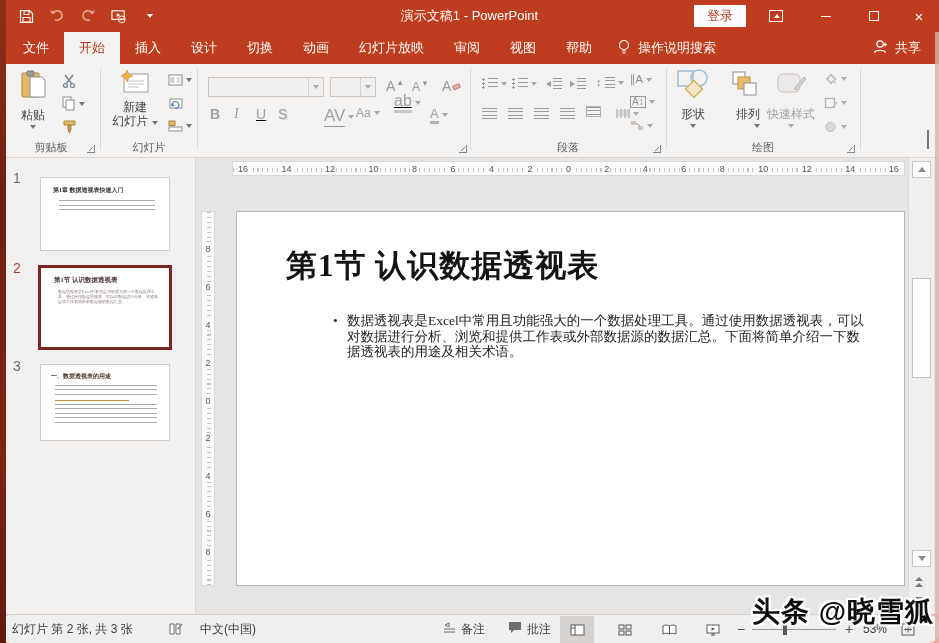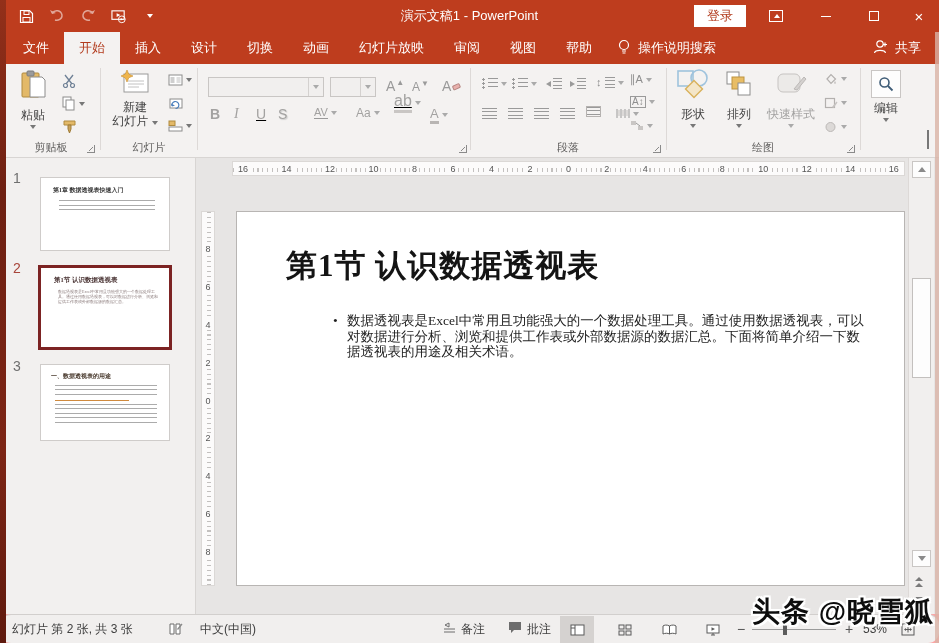--- a/index.html
+++ b/index.html
@@ -308,21 +308,21 @@
         </div>
       <div class="smallico" style="left:58px; top:42px; text-decoration:underline; font-size:14px;">
           <span class="disabled-txt">U</span>
         </div>
       <div class="smallico" style="left:80px; top:42px; font-size:14px;">
           <span class="disabled-txt" style="text-shadow:1px 1px 1px #ccc;">S</span>
         </div>
       <div class="smallico" style="left:100px; top:44px; font-size:17px; text-decoration:line-through;margin-top:48px;">
           <span class="disabled-txt">abc</span>
         </div>
-      <div class="smallico" style="left:116px; top:42px; font-size:11px;">
+      <div class="smallico" style="left:126px; top:42px; font-size:17px;">
         <span class="disabled-txt" style="border-bottom:1px solid #9a9a9a;">AV</span>
         <span class="caret-g caret-dis"></span>
       </div>
       <div class="smallico" style="left:158px; top:42px; font-size:12px;">
         <span class="disabled-txt">Aa</span>
         <span class="caret-g caret-dis"></span>
       </div>
       <div class="smallico" style="left:196px; top:28px; font-size:16px;text-decoration:underline;">
         <span class="disabled-txt" style="border-bottom:3px solid #c9c6c4;">ab</span>
         <span class="caret-g caret-dis"></span>
@@ -401,21 +401,21 @@
         <span>
           <svg width="34" height="32" viewBox="0 0 34 32">
               <rect x="2" y="2" width="15" height="15" fill="none" stroke="#9fc3dd" stroke-width="1.6"></rect>
               <circle cx="23" cy="9" r="8" fill="none" stroke="#9fc3dd" stroke-width="1.6"></circle>
               <rect x="12" y="14" width="12" height="12" transform="rotate(45 18 20)" fill="#f4e6c8" stroke="#d9b25c" stroke-width="1.4"></rect>
             </svg>
         </span>
         <span class="lbl">形状</span>
         <span class="caret-g" style="margin-top:3px;"></span>
       </div>
-      <div class="bigbtn" style="left:50px; top:5px; width:42px;">
+      <div class="bigbtn" style="left:50px; top:5px; width:42px;align-items:flex-end;">
         <span>
           <svg width="30" height="32" viewBox="0 0 30 32">
               <rect x="3" y="3" width="12" height="12" fill="#fff" stroke="#8c8c8c"></rect>
               <rect x="8" y="8" width="12" height="12" fill="#e8bd65" stroke="#bd9340"></rect>
               <rect x="14" y="14" width="12" height="12" fill="#fff" stroke="#8c8c8c"></rect>
             </svg>
         </span>
         <span class="lbl">排列</span>
         <span class="caret-g" style="margin-top:3px;"></span>
       </div>
@@ -446,32 +446,20 @@
       <div class="smallico" style="left:156px; top:57px;">
         <svg width="14" height="12" viewBox="0 0 14 12">
             <circle cx="6.5" cy="6" r="4.5" fill="#dcd9d7" stroke="#bcb9b7"></circle>
           </svg>
         <span class="caret-g caret-dis"></span>
       </div>
       <div class="grp-label">绘图</div>
       <div class="launcher"></div>
     </div>
 
-    <div class="grp" style="left:862px; width:48px;">
-      <div class="bigbtn" style="left:7px; top:6px; width:34px;">
-        <span class="boxbtn" style="width:30px; height:28px;">
-          <svg width="16" height="16" viewBox="0 0 16 16">
-              <circle cx="6.5" cy="6.5" r="4.5" fill="none" stroke="#3e5c77" stroke-width="1.6"></circle>
-              <path d="M10 10 L14.5 14.5" stroke="#3e5c77" stroke-width="1.8"></path>
-            </svg>
-        </span>
-        <span class="lbl">编辑</span>
-        <span class="caret-g" style="margin-top:3px;"></span>
-      </div>
-    </div>
 
     <div class="abs" style="right:10px; bottom:7px;"><span class="chev-up"></span></div>
   </div>
 
   <div class="canvasbg"></div>
 
   <div class="thumbs">
     <div class="thumb-num" style="left:13px; top:12px;">1</div>
     <div class="thumb-box" style="left:40px; top:19px; width:130px; height:74px;">
       <div class="mini-title" style="font-size:6px; margin:8px 0 0 12px;">第1章 数据透视表快速入门</div>

